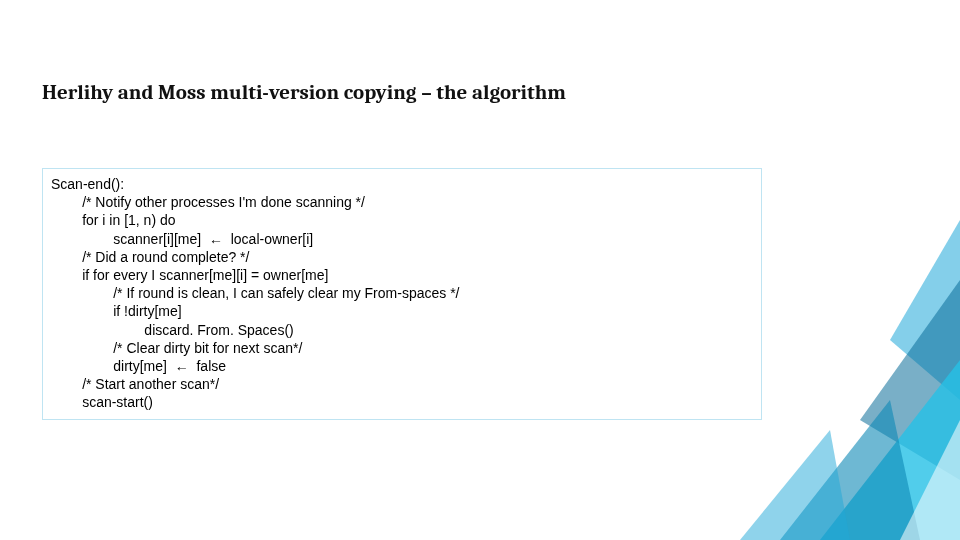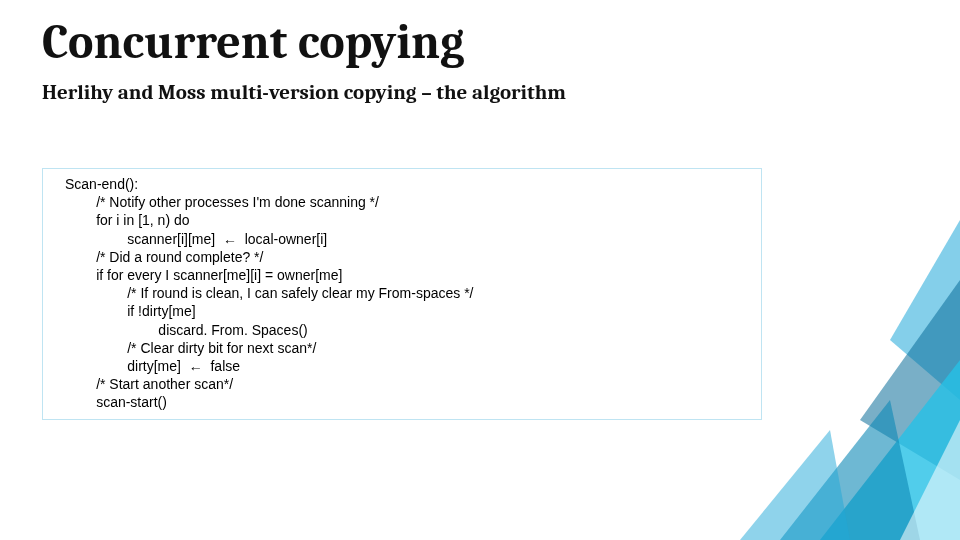--- a/index.html
+++ b/index.html
@@ -37,21 +37,21 @@
     color: #111111;
     text-align: center;
   }
   .codebox {
     position: absolute;
     left: 42px;
     top: 168px;
     width: 720px;
     border: 1px solid #bfe4f2;
     background: #ffffff;
-    padding: 6px 8px 8px 22px;
+    padding: 6px 8px 8px 8px;
     box-sizing: border-box;
   }
   .codebox pre {
     margin: 0;
     font-family: "Segoe UI", "Trebuchet MS", Arial, sans-serif;
     font-size: 14px;
     line-height: 1.30;
     color: #000000;
     white-space: pre;
     tab-size: 8;
@@ -64,21 +64,20 @@
     width: 220px;
     height: 320px;
     pointer-events: none;
   }
 </style>
 </head>
 <body>
 
 <div class="slide">
 
-  <div class="title">Concurrent copying</div>
 
   <div class="subtitle">Herlihy and Moss multi-version copying – the algorithm</div>
 
   <div class="codebox">
     <pre>Scan-end():
 	/* Notify other processes I'm done scanning */
 	for i in [1, n) do
 		scanner[i][me]  ←  local-owner[i]
 	/* Did a round complete? */
 	if for every I scanner[me][i] = owner[me]

